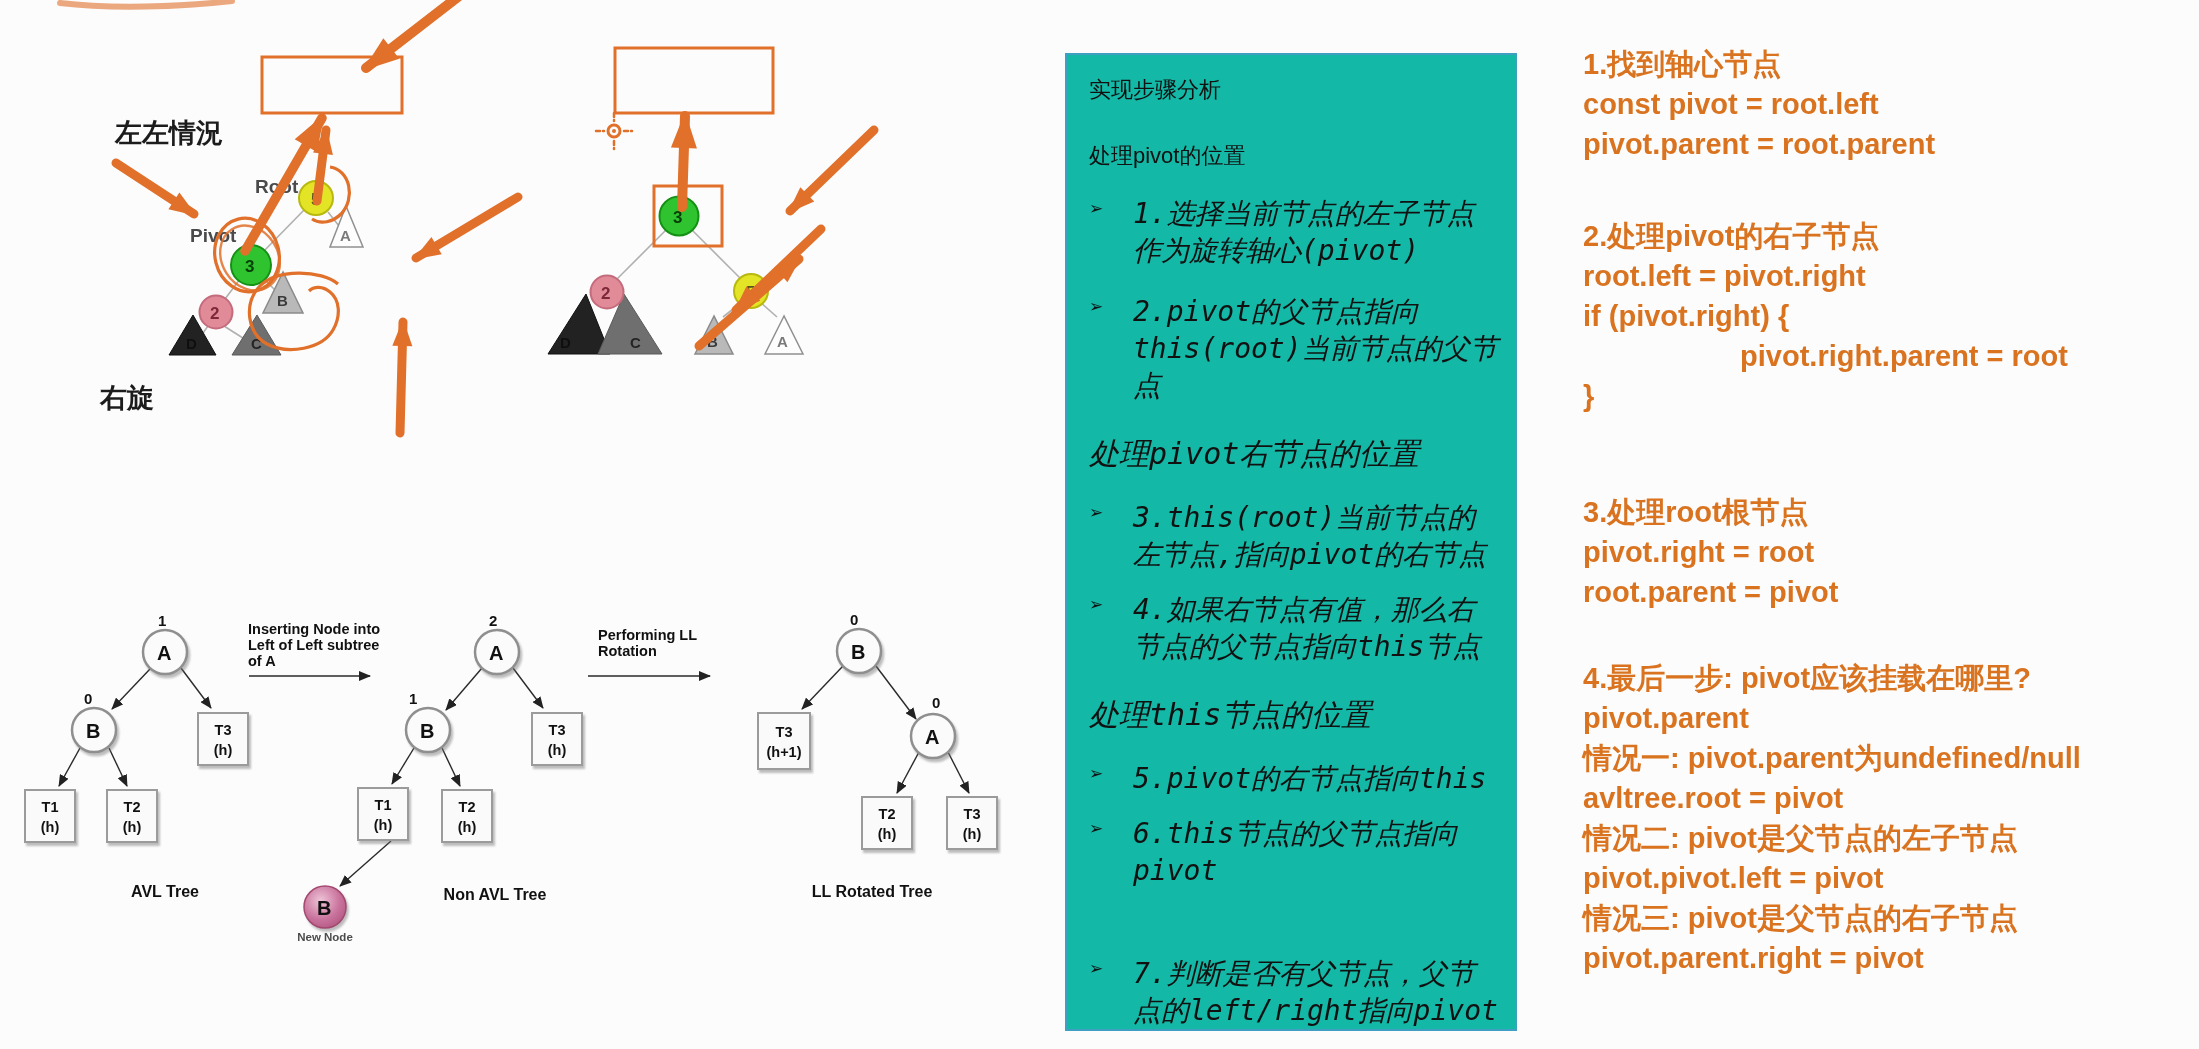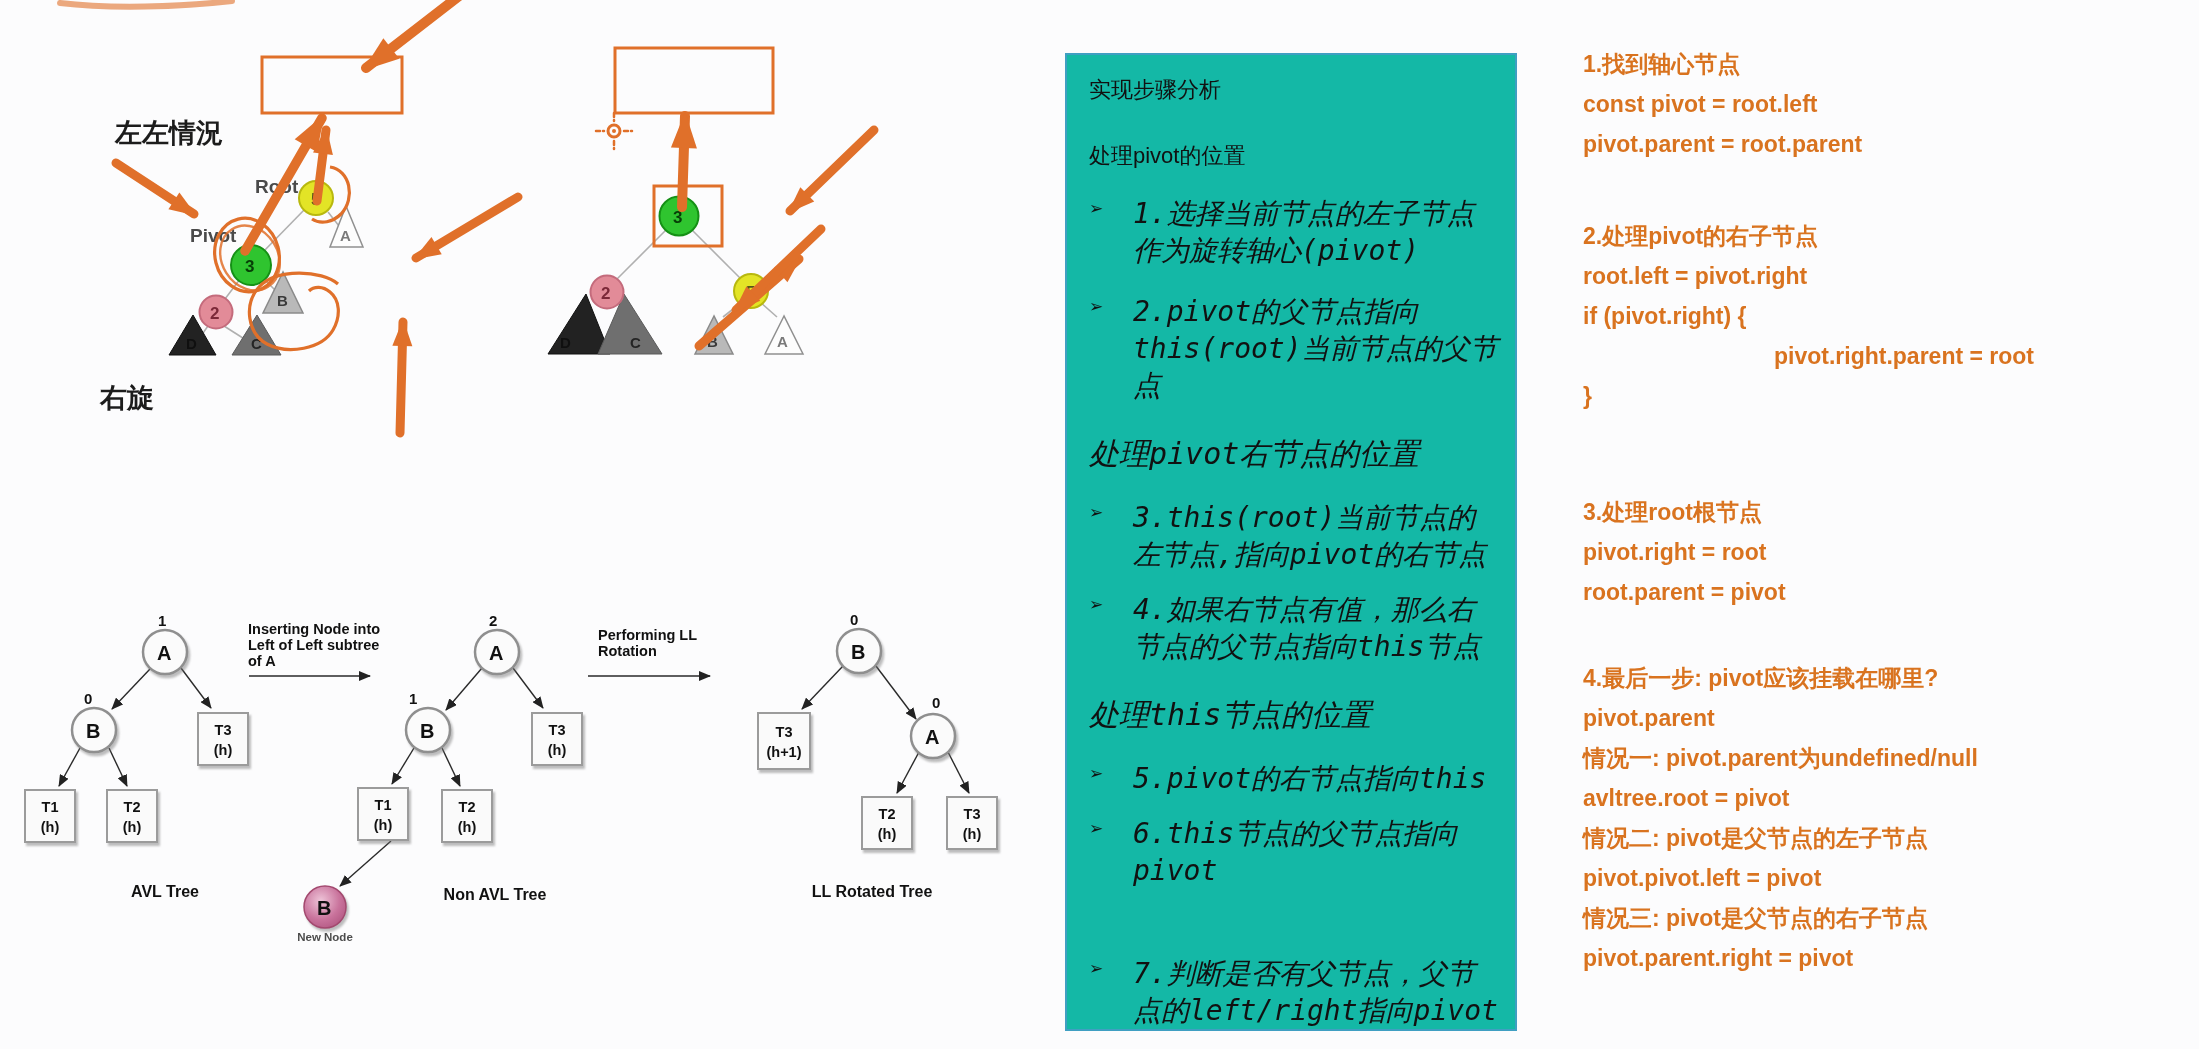--- a/index.html
+++ b/index.html
@@ -38,21 +38,21 @@
   .p-item .bullet{width:44px;flex:0 0 44px;font-size:17px;color:#111;
                   font-style:normal;padding-top:3px;}
   .p-item .p-text{width:382px;font-size:28px;line-height:37px;font-style:italic;
                   font-family:"DejaVu Sans Mono",monospace;}
   .mt-sm{margin-top:18px;}
   .mt-xl{margin-top:66px;}
 
   
   .notes{
     position:absolute;left:1583px;top:44px;width:606px;
-    color:#d9731f;font-weight:700;font-size:23px;line-height:40px;
+    color:#d9731f;font-weight:700;font-size:29px;line-height:40px;
   }
   .blk{margin-top:0;}
   .gap40{margin-top:52px;}
   .gap52{margin-top:76px;}
   .gap46{margin-top:46px;}
   .indent{padding-left:36px;text-align:center;}
 </style>
 </head>
 <body>
 

